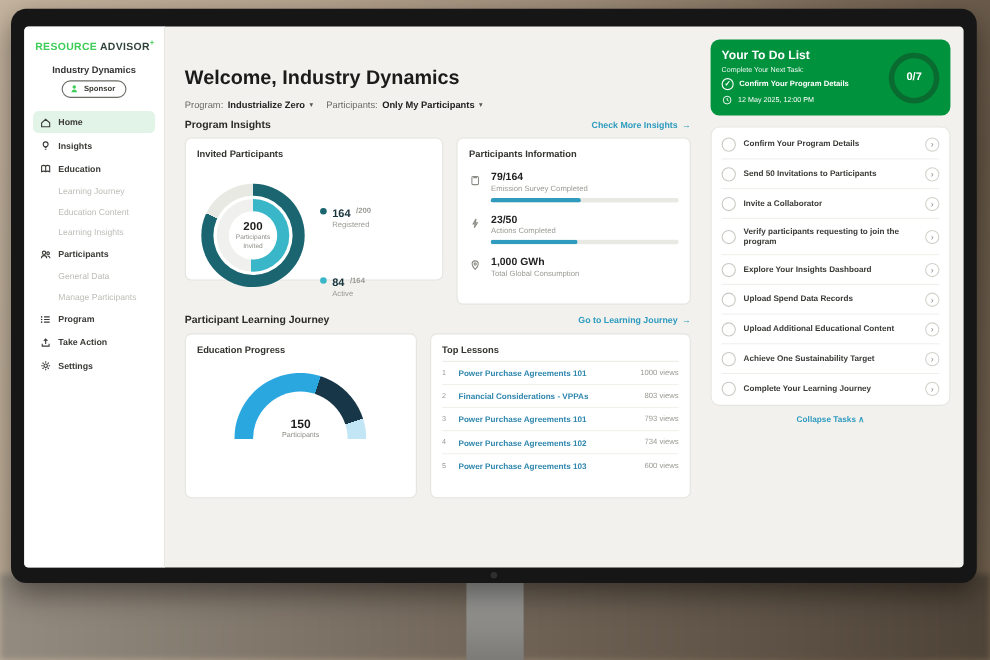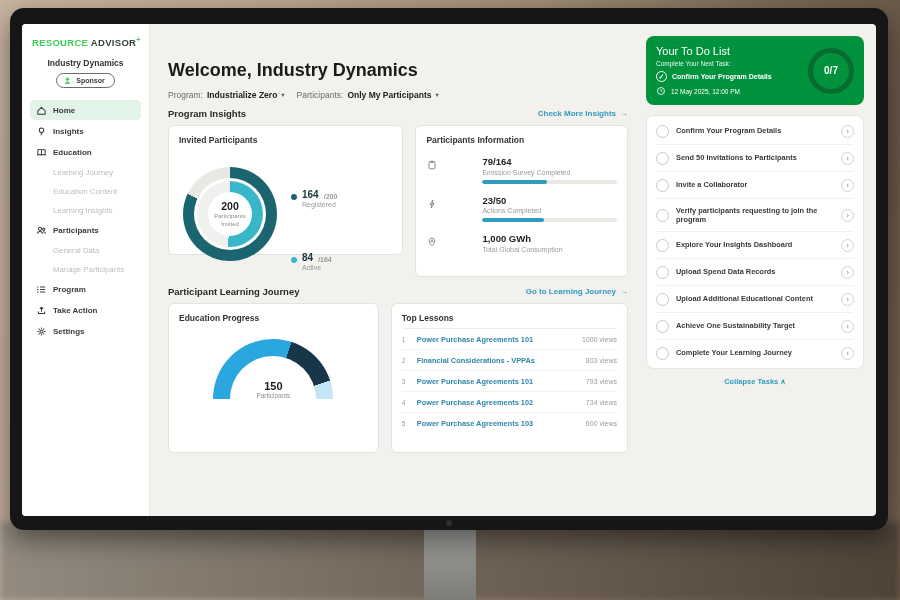--- a/index.html
+++ b/index.html
@@ -53,32 +53,32 @@
   .donut { position:relative; width:94px; height:94px; flex:none; margin-left:4px; }
   .dlayer { position:absolute; border-radius:50%; }
   .d1 { inset:0; }
   .d2 { inset:11px; background:#fff; }
   .d3 { inset:14px; }
   .d4 { inset:25px; background:#fff; }
   .d-center { inset:25px; display:flex; flex-direction:column; justify-content:center; align-items:center; text-align:center; position:absolute; }
   .d-val { font-size:10.5px; font-weight:bold; color:#1e1e1c; }
   .d-lab { font-size:6px; color:#8e8e88; line-height:1.25; margin-top:1px; }
   .dleg { display:flex; flex-direction:column; gap:12px; }
-  .dleg-row { display:flex; align-items:flex-end; gap:5px;margin-top:32px; }
+  .dleg-row { display:flex; align-items:flex-start; gap:5px;margin-top:32px; }
   .dot { width:6px; height:6px; border-radius:50%; flex:none; }
   .dleg-val { font-size:10px; font-weight:bold; color:#17353c; }
   .dleg-suffix { font-size:7px; color:#9a9a95; font-weight:bold; }
   .dleg-lab { font-size:7px; color:#9a9a95; margin:1px 0 0 11px; }
 
   
   .card-info { flex:1; height:152px; }
   .stats { display:flex; flex-direction:column; gap:11px; margin-top:11px; }
   .stat { display:flex; gap:8px; }
   .stat-icon { width:12px; height:12px; color:#8b8b86; flex:none; margin-top:1px; }
-  .stat-body { flex:1;margin-left:36px; }
+  .stat-body { flex:1; }
   .stat-val { font-size:9.5px; font-weight:bold; color:#222; }
   .stat-lab { font-size:7px; color:#9a9a95; margin-top:1.5px; }
   .bar { height:4px; border-radius:2px; background:#e9e9e4; margin-top:4px; overflow:hidden; }
   .bar-fill { height:100%; border-radius:2px; background:#2e9bbf; }
 
   
   .card-edu { flex:1; height:150px; }
   .gauge-wrap { position:relative; width:120px; height:60px; margin:16px auto 4px; overflow:hidden; }
   .gauge-arc { position:absolute; left:0; top:0; width:120px; height:120px; border-radius:50%; }
   .gauge-hole { position:absolute; left:17px; top:17px; width:86px; height:86px; border-radius:50%; background:#fff; }
@@ -96,21 +96,21 @@
   .lesson-row { display:flex; align-items:center; gap:7px; padding:5.5px 0; border-bottom:1px solid #f1f1ec; cursor:pointer; }
   .lesson-row:last-child { border-bottom:none; }
   .rank { font-size:6.5px; color:#9a9a95; width:8px; flex:none; }
   .lesson-name { flex:1; font-size:7.4px; font-weight:bold; color:#2e86ad; }
   .views { font-size:7px; color:#9a9a95; flex:none; }
 
   
   .rightpanel { width:236px; flex:none; padding:12px 12px 0 6px; }
   .todo-head { background:#00923c; border-radius:8px; padding:9px 10px; color:#fff; display:flex; align-items:center; gap:8px; }
   .th-left { flex:1; min-width:0; }
-  .th-title { font-size:11px; font-weight:normal; }
+  .th-title { font-size:11px; font-weight:bold; }
   .th-sub { font-size:6.5px; opacity:.92; margin-top:3px; }
   .th-task { display:flex; align-items:center; gap:5px; margin-top:4px; font-size:7px; font-weight:bold; }
   .check-circle { width:11px; height:11px; border:1px solid #fff; border-radius:50%; font-size:7px; line-height:9px; text-align:center; flex:none; }
   .th-time { display:flex; align-items:center; gap:5px; margin-top:4px; font-size:6.5px; }
   .clock-icon { width:10px; height:10px; flex:none; color:#fff; }
   .ring { width:46px; height:46px; border-radius:50%; border:5px solid #0a6b31; flex:none;
     display:grid; place-items:center; font-size:10px; font-weight:bold; color:#fff; }
   .tasks-panel { background:#fff; border:1px solid #e6e6e1; border-radius:8px; margin-top:10px; padding:2px 9px; }
   .task { display:flex; align-items:center; gap:7px; padding:6.5px 0; border-bottom:1px solid #efefeb; cursor:pointer; }
   .task:last-child { border-bottom:none; }

